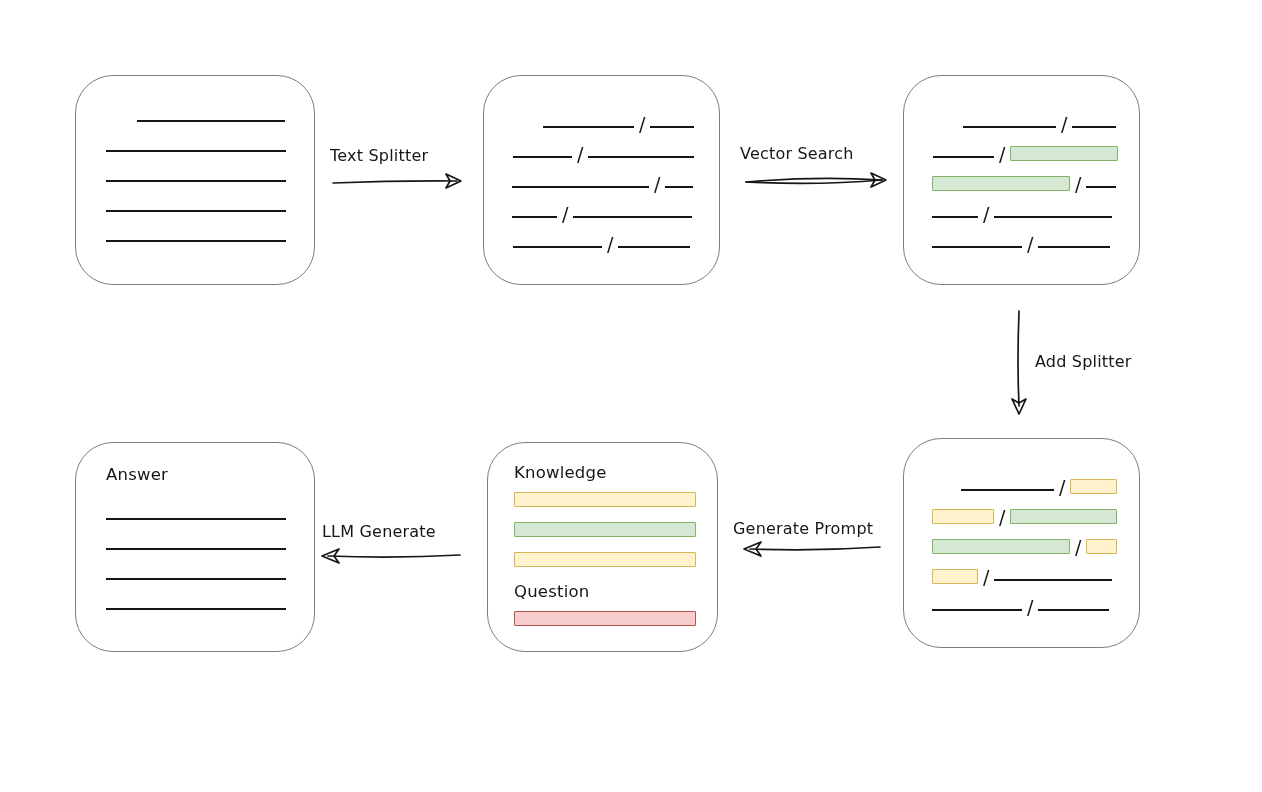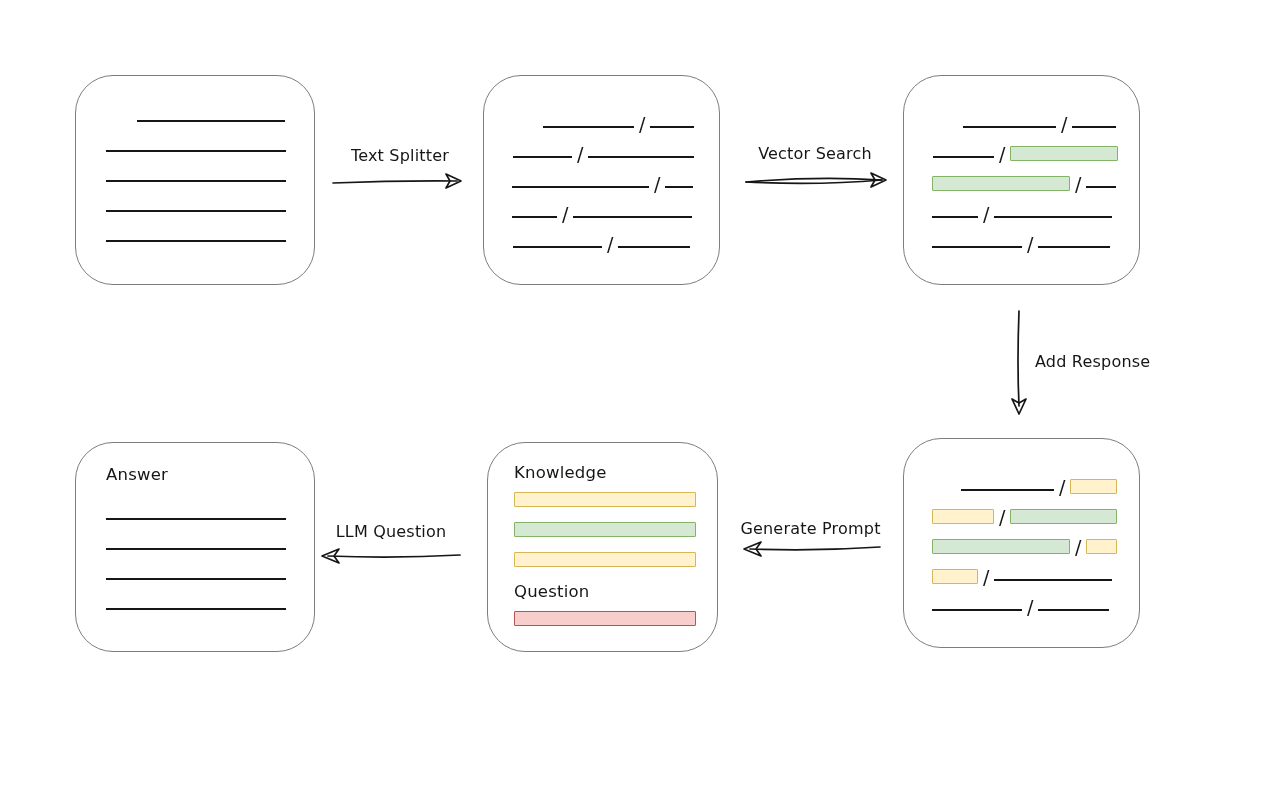--- a/index.html
+++ b/index.html
@@ -16,21 +16,21 @@
   .chunk-row{height:30px;display:flex;align-items:flex-end;}
   .seg-line{display:inline-block;height:2px;background:#161616;flex:none;}
   .chip{display:inline-block;height:15px;border:1.6px solid;box-sizing:border-box;border-radius:1px;flex:none;margin-bottom:-3px;background:#fff;}
   .chip.green{background:var(--green-fill);border-color:var(--green-border);}
   .chip.yellow{background:var(--yellow-fill);border-color:var(--yellow-border);}
   .slash{font-size:19px;line-height:14px;margin:0 5px;flex:none;margin-bottom:-3px;font-weight:500;}
   
   .doc-lines{position:absolute;left:30px;right:30px;top:44px;}
   .doc-line{height:2px;background:#161616;margin-bottom:28px;}
   
-  .arrow-label{position:absolute;font-size:16px;font-weight:500;text-align:center;white-space:nowrap;letter-spacing:.2px;}
+  .arrow-label{position:absolute;font-size:16px;font-weight:500;text-align:left;white-space:nowrap;letter-spacing:.2px;}
   .inbox-label{font-size:16.5px;font-weight:500;letter-spacing:.2px;}
   .arrow-svg{position:absolute;overflow:visible;}
   .arrow-svg path{stroke:#161616;stroke-width:1.7;fill:none;stroke-linecap:round;stroke-linejoin:round;}
   
   .prompt-content{position:absolute;left:26px;right:26px;top:20px;}
   .bar{width:182px;height:15px;border:1.6px solid;box-sizing:border-box;border-radius:1px;margin-bottom:15px;}
   .bar.yellow{background:var(--yellow-fill);border-color:var(--yellow-border);}
   .bar.green{background:var(--green-fill);border-color:var(--green-border);}
   .bar.red{background:var(--red-fill);border-color:var(--red-border);}
   .caption{position:absolute;font-size:17.5px;font-weight:500;text-align:center;letter-spacing:.2px;}
@@ -171,32 +171,32 @@
     <path d="M116,4 L131,11 L116,18 L120,11 Z"></path>
   </svg>
 
   <div class="arrow-label" style="left:740px;top:144px;width:150px;">Vector Search</div>
   <svg class="arrow-svg" style="left:742px;top:168px;" width="152" height="26">
     <path d="M4,14 Q75,8 140,12"></path>
     <path d="M4,14 Q75,17.5 140,12"></path>
     <path d="M129,5 L144,12 L129,19 L133,12 Z"></path>
   </svg>
 
-  <div class="arrow-label" style="left:1035px;top:352px;text-align:left;">Add Response</div>
+  <div class="arrow-label" style="left:1035px;top:352px;text-align:left;">Add Splitter</div>
   <svg class="arrow-svg" style="left:1006px;top:308px;" width="30" height="116">
     <path d="M13,3 Q11,55 13,98"></path>
     <path d="M6,91 L13,106 L20,91 L13,95 Z"></path>
   </svg>
 
   <div class="arrow-label" style="left:733px;top:519px;width:155px;">Generate Prompt</div>
   <svg class="arrow-svg" style="left:738px;top:538px;" width="148" height="24">
     <path d="M142,9 Q75,13.5 12,11"></path>
     <path d="M23,4 L6,11 L23,18 L18,11 Z"></path>
   </svg>
 
-  <div class="arrow-label" style="left:322px;top:522px;width:138px;">LLM Question</div>
+  <div class="arrow-label" style="left:322px;top:522px;width:138px;">LLM Generate</div>
   <svg class="arrow-svg" style="left:316px;top:546px;" width="150" height="22">
     <path d="M144,9 Q80,12.5 12,10"></path>
     <path d="M23,3 L6,10 L23,17 L18,10 Z"></path>
   </svg>
 
 
 </div>
 
 </body></html>

